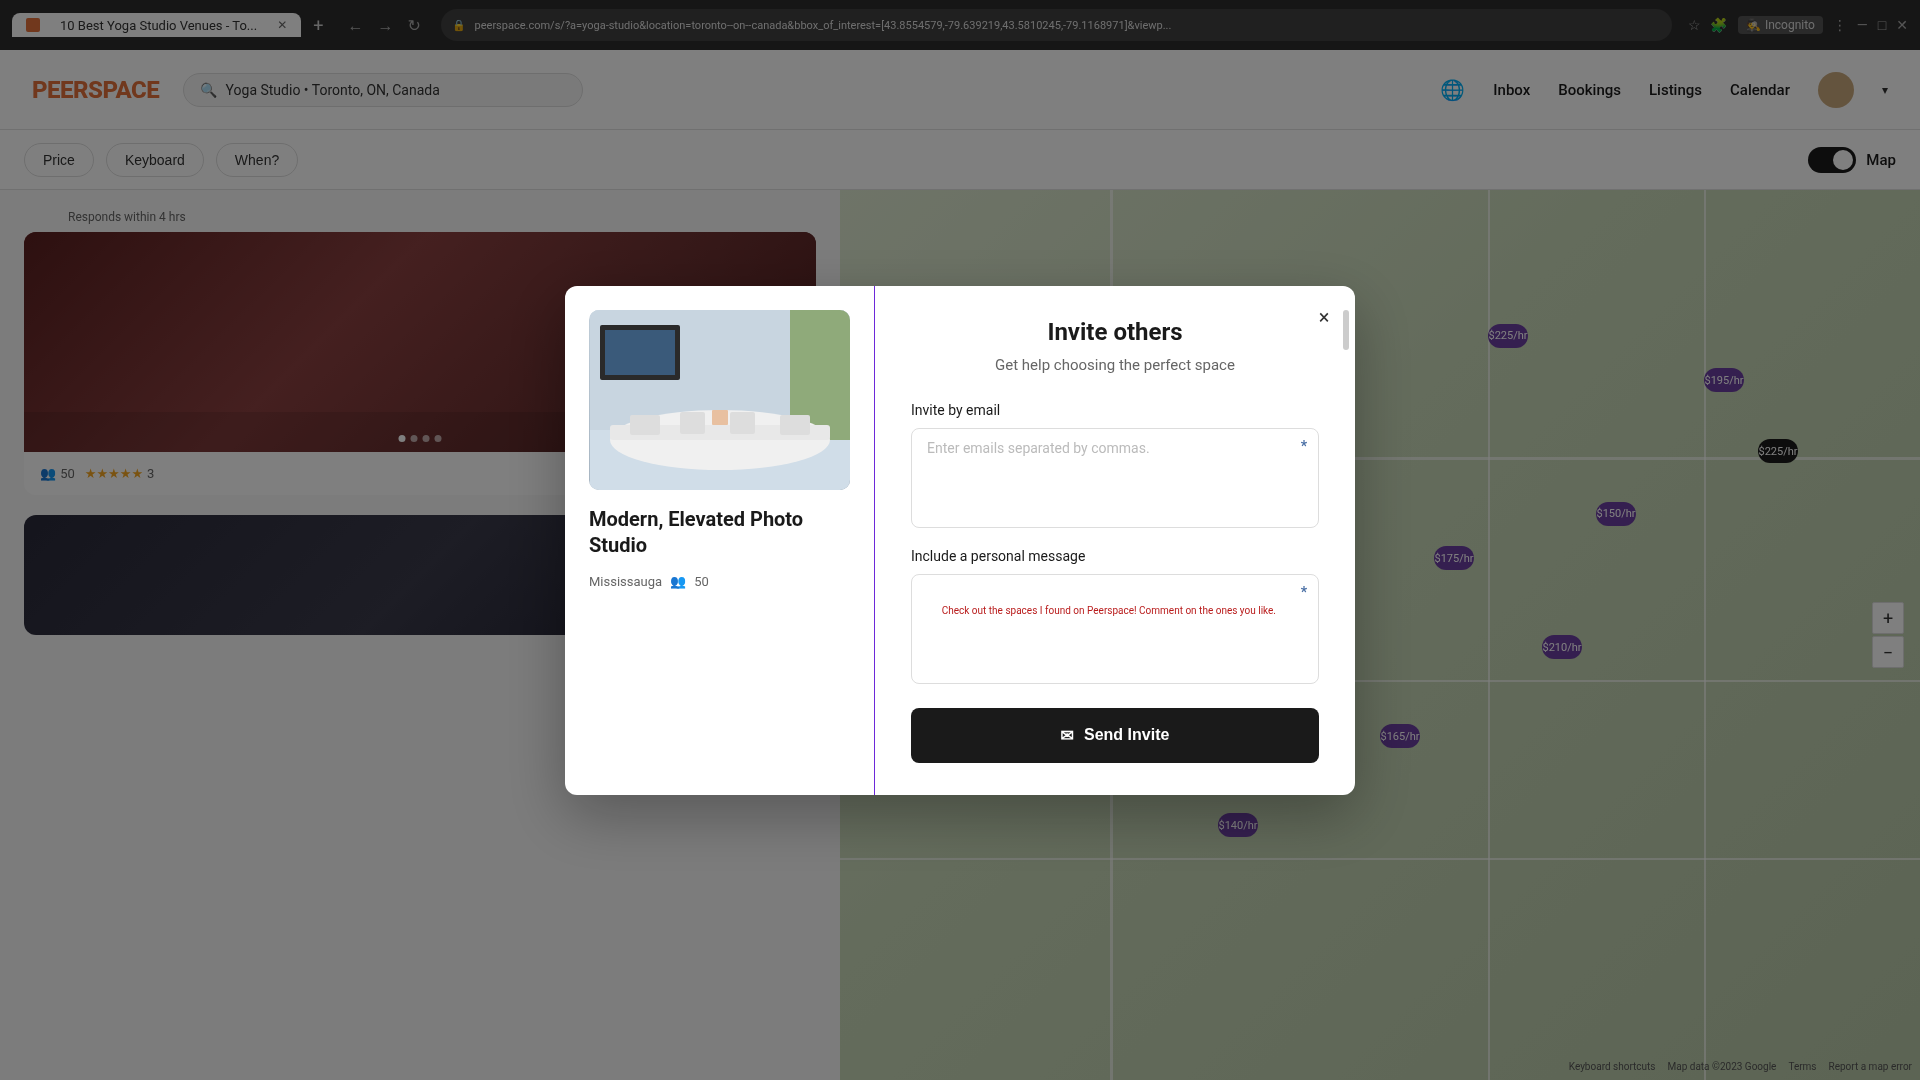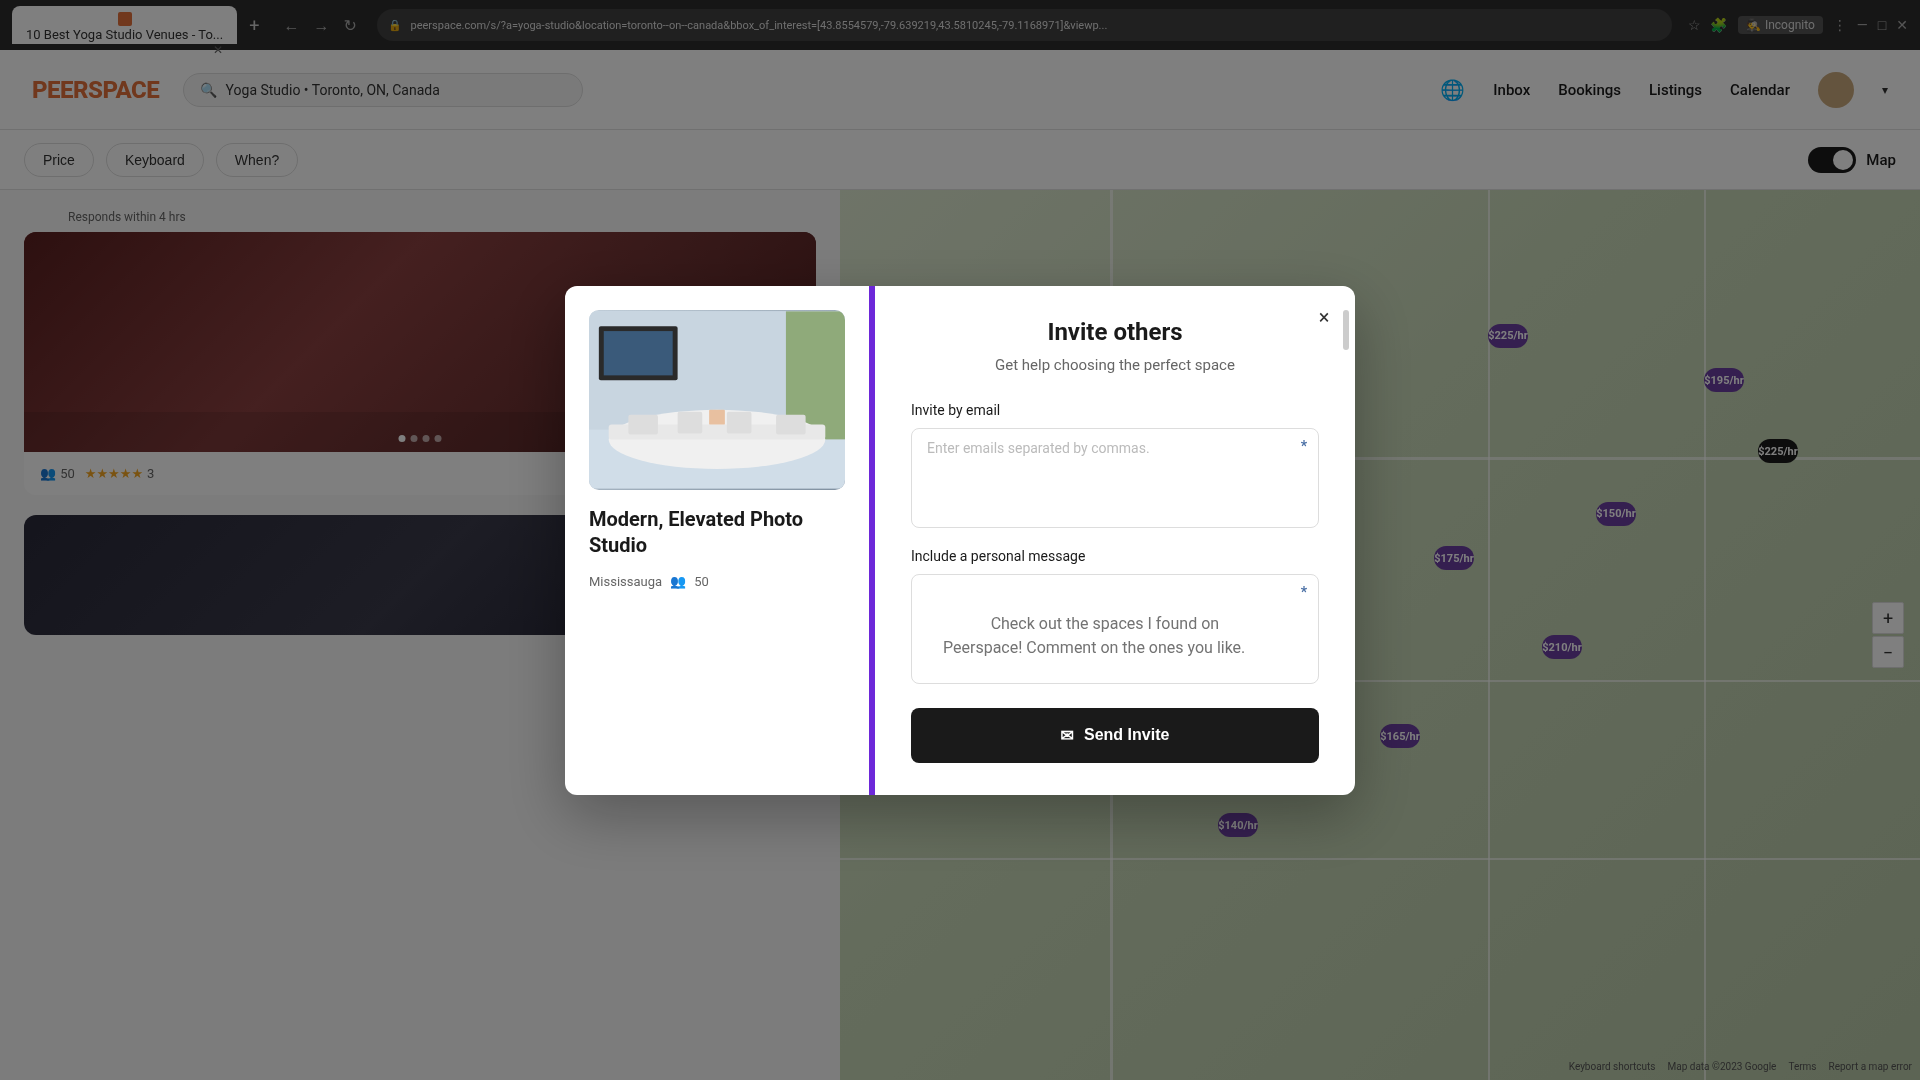--- a/index.html
+++ b/index.html
@@ -1,20 +1,20 @@
 <!DOCTYPE html>
 <html><head>
   <meta charset="utf-8">
   <style>
     * { box-sizing: border-box; margin: 0; padding: 0; }
     body { font-family: -apple-system, BlinkMacSystemFont, 'Segoe UI', Roboto, sans-serif; background: #f5f5f5; width: 1920px; height: 1080px; overflow: hidden; }
 
     
     .browser-chrome { background: #2d2d2d; height: 50px; display: flex; align-items: center; padding: 0 12px; gap: 8px; }
-    .browser-tab { background: #fff; border-radius: 8px 8px 0 0; padding: 6px 14px; font-size: 13px; color: #333; display: flex; align-items: center; gap: 1px; height: 38px; min-width: 200px; flex-direction: column; }
+    .browser-tab { background: #fff; border-radius: 8px 8px 0 0; padding: 6px 14px; font-size: 13px; color: #333; display: flex; align-items: center; gap: 20px; height: 24px; min-width: 200px; }
     .browser-tab-favicon { width: 14px; height: 14px; background: #e2703a; border-radius: 2px; flex-shrink: 0; }
     .browser-tab-close { margin-left: auto; color: #666; cursor: pointer; font-size: 12px; }
     .browser-new-tab { color: #ccc; font-size: 18px; cursor: pointer; margin-left: 4px; }
     .browser-controls { display: flex; align-items: center; gap: 6px; margin-left: 12px; }
     .browser-btn { color: #aaa; font-size: 16px; cursor: pointer; padding: 4px; }
     .browser-omnibox { flex: 1; background: #404040; border-radius: 20px; height: 32px; display: flex; align-items: center; padding: 0 12px; gap: 8px; color: #ddd; font-size: 12px; margin: 0 8px; }
     .browser-omnibox-lock { color: #aaa; font-size: 11px; }
     .browser-right-controls { display: flex; align-items: center; gap: 10px; color: #aaa; font-size: 14px; }
     .incognito-badge { background: #555; border-radius: 4px; padding: 2px 8px; font-size: 12px; color: #ddd; display: flex; align-items: center; gap: 4px; }
 
@@ -53,30 +53,30 @@
     .listing-title { font-size: 16px; font-weight: 600; color: #1a1a1a; margin-bottom: 6px; }
     .listing-meta { display: flex; align-items: center; gap: 10px; font-size: 13px; color: #666; }
     .listing-cap { display: flex; align-items: center; gap: 4px; }
     .star-row { display: flex; align-items: center; gap: 4px; font-size: 13px; }
     .stars { color: #f5a623; }
     .responds { font-size: 12px; color: #666; margin-top: 4px; }
 
     
     .map-panel { flex: 1; position: relative; background: #e8ede0; overflow: hidden; }
     .map-bg { width: 100%; height: 100%; background: linear-gradient(135deg, #dde8d0 0%, #c8d8b8 40%, #b8c8a8 100%); position: relative; }
-    .map-pin { position: absolute; width: 40px; height: 24px; background: #6b3fa0; border-radius: 12px; display: flex; align-items: center; justify-content: center; color: #fff; font-size: 11px; font-weight: 700; cursor: pointer; }
+    .map-pin { position: absolute; width: 40px; height: 24px; background: #6b3fa0; border-radius: 12px; display: flex; align-items: center; justify-content: center; color: #fff; font-size: 11px; font-weight: 400; cursor: pointer; }
     .map-pin.highlight { background: #1a1a1a; }
     .map-zoom { position: absolute; right: 16px; top: 50%; transform: translateY(-50%); display: flex; flex-direction: column; gap: 2px; }
     .zoom-btn { width: 32px; height: 32px; background: #fff; border: 1px solid #ddd; display: flex; align-items: center; justify-content: center; font-size: 18px; cursor: pointer; color: #333; border-radius: 2px; }
 
     
     .modal-overlay { position: fixed; top: 0; left: 0; width: 1920px; height: 1080px; background: rgba(0,0,0,0.5); display: flex; align-items: center; justify-content: center; z-index: 1000; }
     .modal { background: #fff; border-radius: 12px; width: 790px; max-height: 620px; display: flex; overflow: hidden; position: relative; box-shadow: 0 20px 60px rgba(0,0,0,0.3); }
     .modal-close { position: absolute; top: 16px; right: 16px; width: 30px; height: 30px; display: flex; align-items: center; justify-content: center; font-size: 20px; color: #333; cursor: pointer; z-index: 10; background: #fff; border-radius: 50%; }
-    .modal-left { width: 310px; flex-shrink: 0; padding: 24px; display: flex; flex-direction: column; gap: 16px; border-right: 6px solid #6d28d9; }
+    .modal-left { width: 310px; flex-shrink: 0; padding: 24px; display: flex; flex-direction: column; gap: 16px; border-right: 1px solid #6d28d9; }
     .modal-venue-img { width: 100%; height: 180px; border-radius: 10px; overflow: hidden; background: linear-gradient(135deg, #b8c8d8 0%, #8899aa 100%); }
     .modal-venue-img-inner { width: 100%; height: 100%; background: linear-gradient(135deg, #c0cdd8 0%, #8090a0 100%); display: flex; align-items: center; justify-content: center; }
     .modal-venue-title { font-size: 20px; font-weight: 700; color: #1a1a1a; line-height: 1.3; }
     .modal-venue-meta { display: flex; align-items: center; gap: 8px; font-size: 13px; color: #666; }
     .modal-right { flex: 1; padding: 32px 36px; overflow-y: auto; }
     .modal-title { font-size: 24px; font-weight: 700; color: #1a1a1a; text-align: center; margin-bottom: 10px; }
     .modal-subtitle { font-size: 15px; color: #666; text-align: center; margin-bottom: 28px; }
     .modal-section-label { font-size: 14px; font-weight: 400; color: #1a1a1a; margin-bottom: 10px; }
     .modal-email-input { width: 100%; border: 1px solid #ddd; border-radius: 8px; padding: 14px 16px; font-size: 14px; color: #999; min-height: 100px; resize: none; position: relative; }
     .modal-message-textarea { width: 100%; border: 1px solid #ddd; border-radius: 8px; padding: 14px 16px; font-size: 14px; color: #333; height: 110px; resize: none; }
@@ -278,21 +278,21 @@
             <span>Enter emails separated by commas.</span>
           </div>
           <span class="asterisk">*</span>
         </div>
       </div>
 
       <div>
         <div class="modal-section-label">Include a personal message</div>
         <div class="input-wrapper">
           <textarea class="modal-message-textarea" style="padding-right: 30px;"></textarea>
-          <div style="position:absolute; top:0; left:0; right:0; bottom:0; pointer-events:none; padding:14px 32px; color:#737373; font-size:16px; line-height:1.5; white-space:pre-wrap;">
+          <div style="position:absolute; top:0; left:0; right:0; bottom:0; pointer-events:none; padding:14px 1px; color:#b91c1c; font-size:10px; line-height:1.5; white-space:pre-wrap;">
             <span>Check out the spaces I found on Peerspace! Comment on the ones you like.</span>
           </div>
           <span class="asterisk">*</span>
         </div>
       </div>
 
       <button class="send-invite-btn">
         <span class="email-icon">✉</span>
         <span>Send Invite</span>
       </button>

